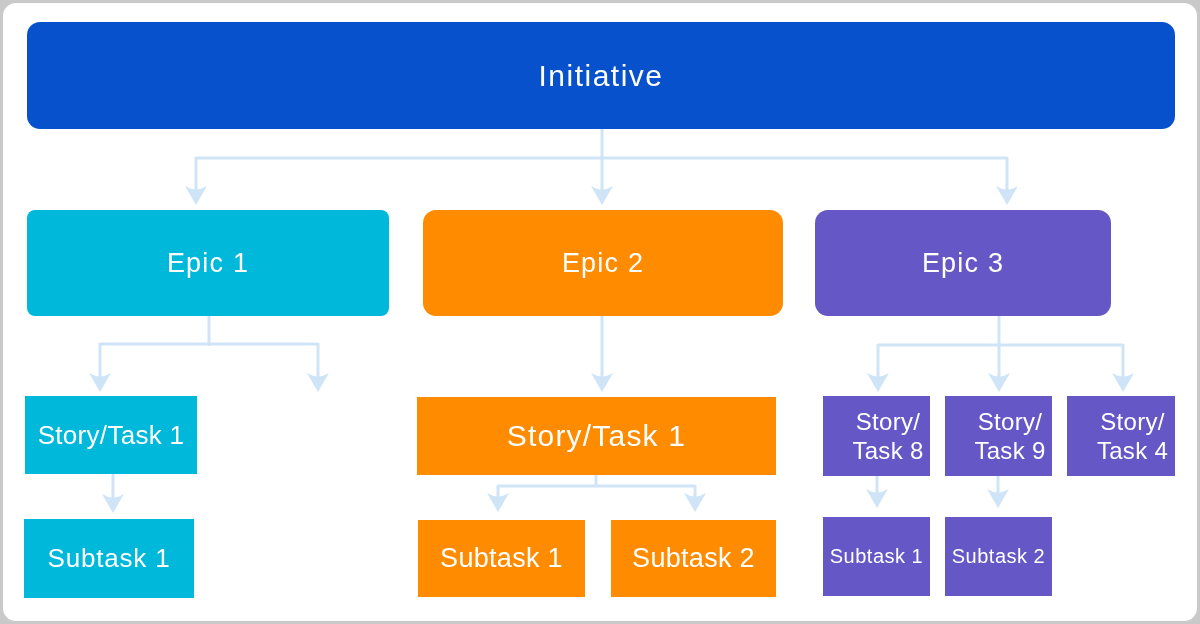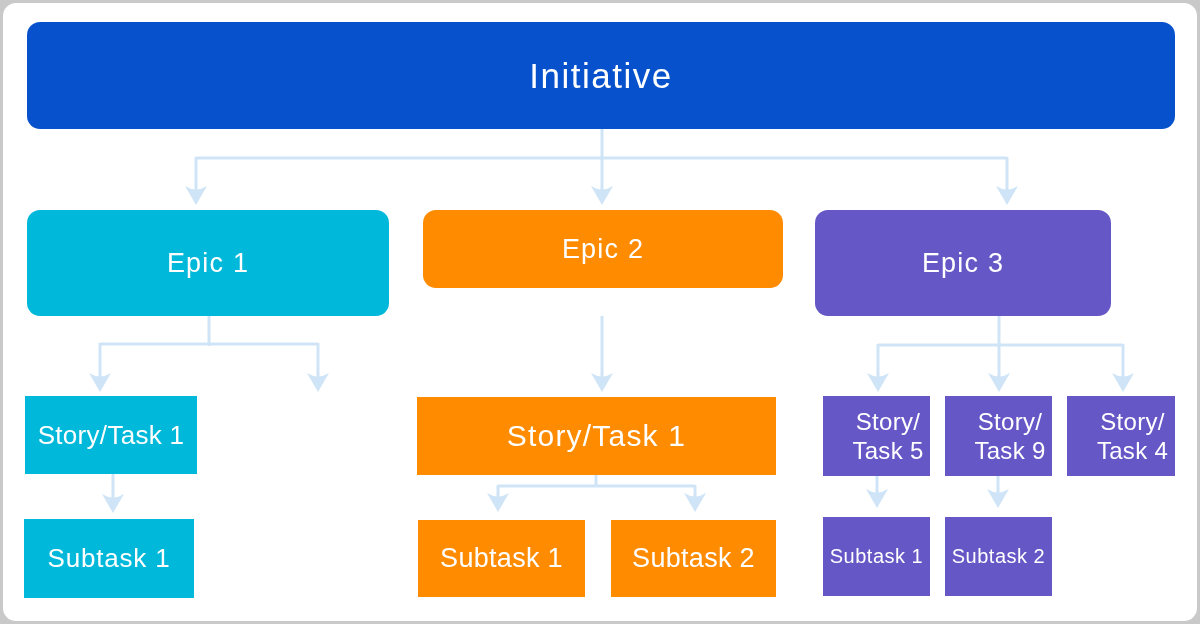--- a/index.html
+++ b/index.html
@@ -93,36 +93,36 @@
       <path d="M877 476 V494"></path>
       <path fill="#CFE5F7" stroke="none" d="M866 489 Q877 496 888 489 L877 508 Z"></path>
     </g>
 
     <g>
       <path d="M998 476 V494"></path>
       <path fill="#CFE5F7" stroke="none" d="M987 489 Q998 496 1009 489 L998 508 Z"></path>
     </g>
   </svg>
 
-  <div class="node blue r13" style="left:27px;top:22px;width:1148px;height:107px;font-size:35px;letter-spacing:1.5px;">Initiative</div>
+  <div class="node blue r13" style="left:27px;top:22px;width:1148px;height:107px;font-size:30px;letter-spacing:1.5px;">Initiative</div>
 
-  <div class="node cyan r13" style="left:27px;top:210px;width:362px;height:106px;font-size:27px;letter-spacing:1.2px;">Epic 1</div>
+  <div class="node cyan r13" style="left:27px;top:210px;width:362px;height:106px;font-size:27px;letter-spacing:1.2px;border-radius:8px;">Epic 1</div>
 
-  <div class="node orange r13" style="left:423px;top:210px;width:360px;height:78px;font-size:27px;letter-spacing:1.2px;">Epic 2</div>
+  <div class="node orange r13" style="left:423px;top:210px;width:360px;height:106px;font-size:27px;letter-spacing:1.2px;">Epic 2</div>
 
   <div class="node purple r13" style="left:815px;top:210px;width:296px;height:106px;font-size:27px;letter-spacing:1.2px;">Epic 3</div>
 
   <div class="node cyan r12" style="left:25px;top:396px;width:172px;height:78px;font-size:26px;letter-spacing:0.3px;">Story/Task 1</div>
 
 
   <div class="node orange r12" style="left:417px;top:397px;width:359px;height:78px;font-size:30px;letter-spacing:1.2px;">Story/Task 1</div>
 
   <div class="node purple r12 two-line" style="left:823px;top:396px;width:107px;height:80px;font-size:24px;letter-spacing:0.3px;line-height:29px;">
     <span>Story/</span>
-    <span>Task 5</span>
+    <span>Task 8</span>
   </div>
 
   <div class="node purple r12 two-line" style="left:945px;top:396px;width:107px;height:80px;font-size:24px;letter-spacing:0.3px;line-height:29px;">
     <span>Story/</span>
     <span>Task 9</span>
   </div>
 
   <div class="node purple r12 two-line" style="left:1067px;top:396px;width:108px;height:80px;font-size:24px;letter-spacing:0.3px;line-height:29px;">
     <span>Story/</span>
     <span>Task 4</span>

